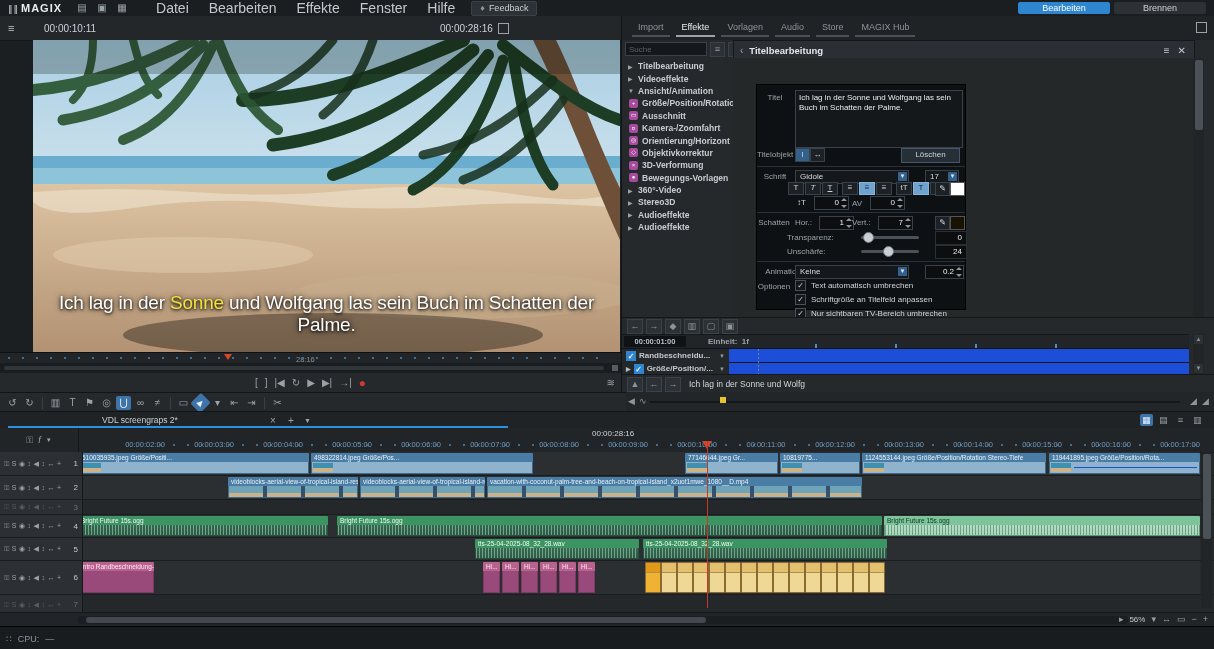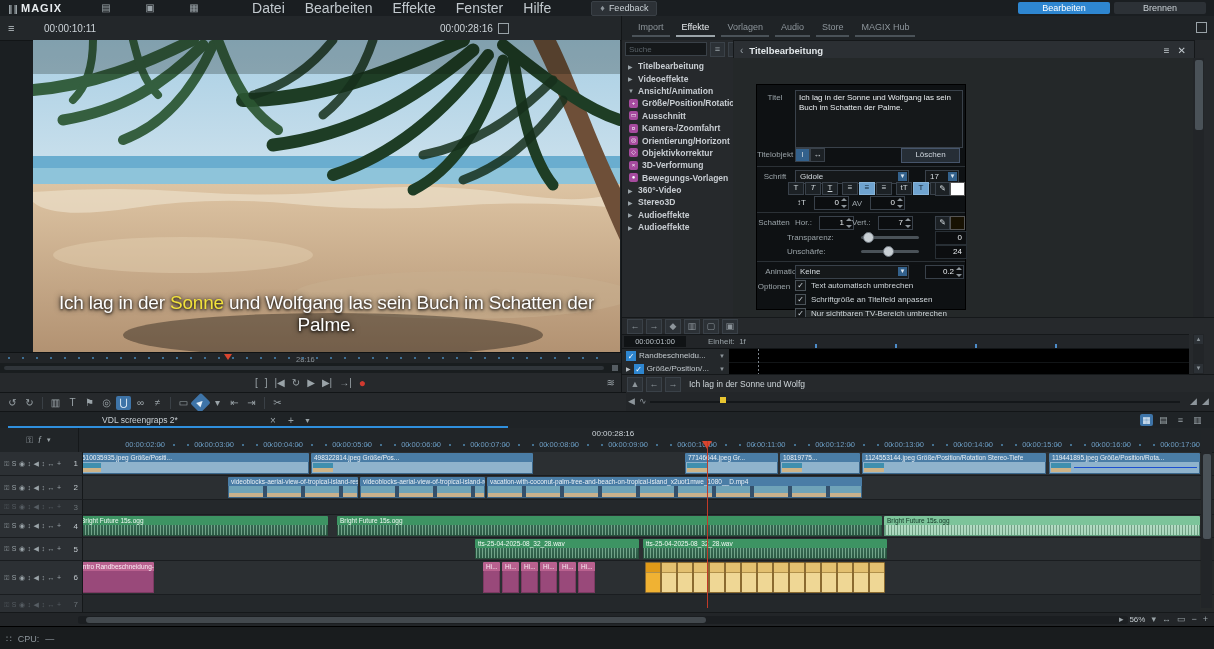--- a/index.html
+++ b/index.html
@@ -3,21 +3,21 @@
 <meta charset="utf-8">
 <style>
   html,body{margin:0;padding:0;background:#0c0e10;font-family:"Liberation Sans",sans-serif;}
   #stage{position:relative;width:1214px;height:649px;background:#1e2225;overflow:hidden;
          color:#b6bdc2;font-size:9px;-webkit-font-smoothing:antialiased;}
   .abs{position:absolute;}
   .nosel{user-select:none;}
 
   
   #menubar{left:0;top:0;width:1214px;height:16px;background:#1a1e21;border-bottom:1px solid #0e1113;
-           display:flex;align-items:center;gap:24px;}
+           display:flex;align-items:center;}
   #logo{font-weight:bold;font-size:11px;color:#e8ecef;letter-spacing:1px;margin:0 10px 0 8px;}
   #logo .lg{color:#9aa3a8;font-size:9px;margin-right:2px;}
   .fileic{width:14px;height:12px;margin:0 3px;color:#9aa3a8;font-size:10px;line-height:12px;text-align:center;}
   #menu-items{display:flex;margin-left:14px;height:16px;align-items:center;}
   .menu-item{padding:0 10px;color:#c2c9ce;font-size:14px;cursor:default;}
   #feedback-btn{margin-left:6px;background:#2c3136;border:1px solid #3a4046;border-radius:2px;
                 padding:1px 8px;color:#c9d0d5;display:flex;align-items:center;gap:4px;height:11px;}
   #mode-buttons{margin-left:auto;display:flex;gap:4px;margin-right:8px;}
   .modebtn{width:92px;height:12px;border-radius:2px;background:#2c3136;color:#c9d0d5;
            text-align:center;line-height:12px;font-size:9px;}
@@ -108,21 +108,21 @@
   .divline{position:absolute;left:0;width:208px;height:1px;background:#2b3136;}
   .optrow{position:absolute;left:38px;display:flex;align-items:center;gap:5px;color:#cfd6da;font-size:8px;}
   .chk{width:9px;height:9px;background:#15181a;border:1px solid #4a5258;color:#d0d8dd;font-size:8px;
        line-height:9px;text-align:center;flex:none;}
 
   
   #kf-toolbar{position:absolute;left:0;top:301px;width:100%;height:17px;background:#26292c;
               border-top:1px solid #15181a;display:flex;align-items:center;gap:3px;padding-left:5px;}
   .kfbtn{width:14px;height:13px;background:#2c3136;border:1px solid #3a4148;color:#8d959b;
          font-size:9px;text-align:center;line-height:12px;flex:none;}
-  #kf-grid{position:absolute;left:0;top:318px;width:567px;height:40px;background:#000000;border-top:1px solid #15181a;}
+  #kf-grid{position:absolute;left:0;top:318px;width:567px;height:40px;background:#1d4ed8;border-top:1px solid #15181a;font-weight:bold;}
   #kf-rowA{position:absolute;left:0;top:0;width:100%;height:13px;border-bottom:1px solid #121517;background:#222528;}
   #kf-tc{position:absolute;left:2px;top:1px;width:62px;height:11px;background:#101315;color:#b8c0c6;
          font-size:7.5px;text-align:center;line-height:11px;}
   #kf-unit{position:absolute;left:86px;top:2px;color:#9aa3a8;font-size:8px;}
   .kftick{position:absolute;top:9px;width:2px;height:4px;background:#4d8cc9;}
   .kfrow{position:absolute;left:0;width:100%;height:13px;border-bottom:1px solid #121517;}
   .kfhead{position:absolute;left:0;top:0;width:103px;height:100%;background:#24282b;display:flex;align-items:center;gap:3px;padding-left:4px;}
   .kfhead .chk{width:8px;height:8px;}
   .kflab{font-size:8px;color:#c2c9ce;white-space:nowrap;}
   .kfdd{margin-left:auto;margin-right:4px;color:#8d959b;font-size:6px;}

